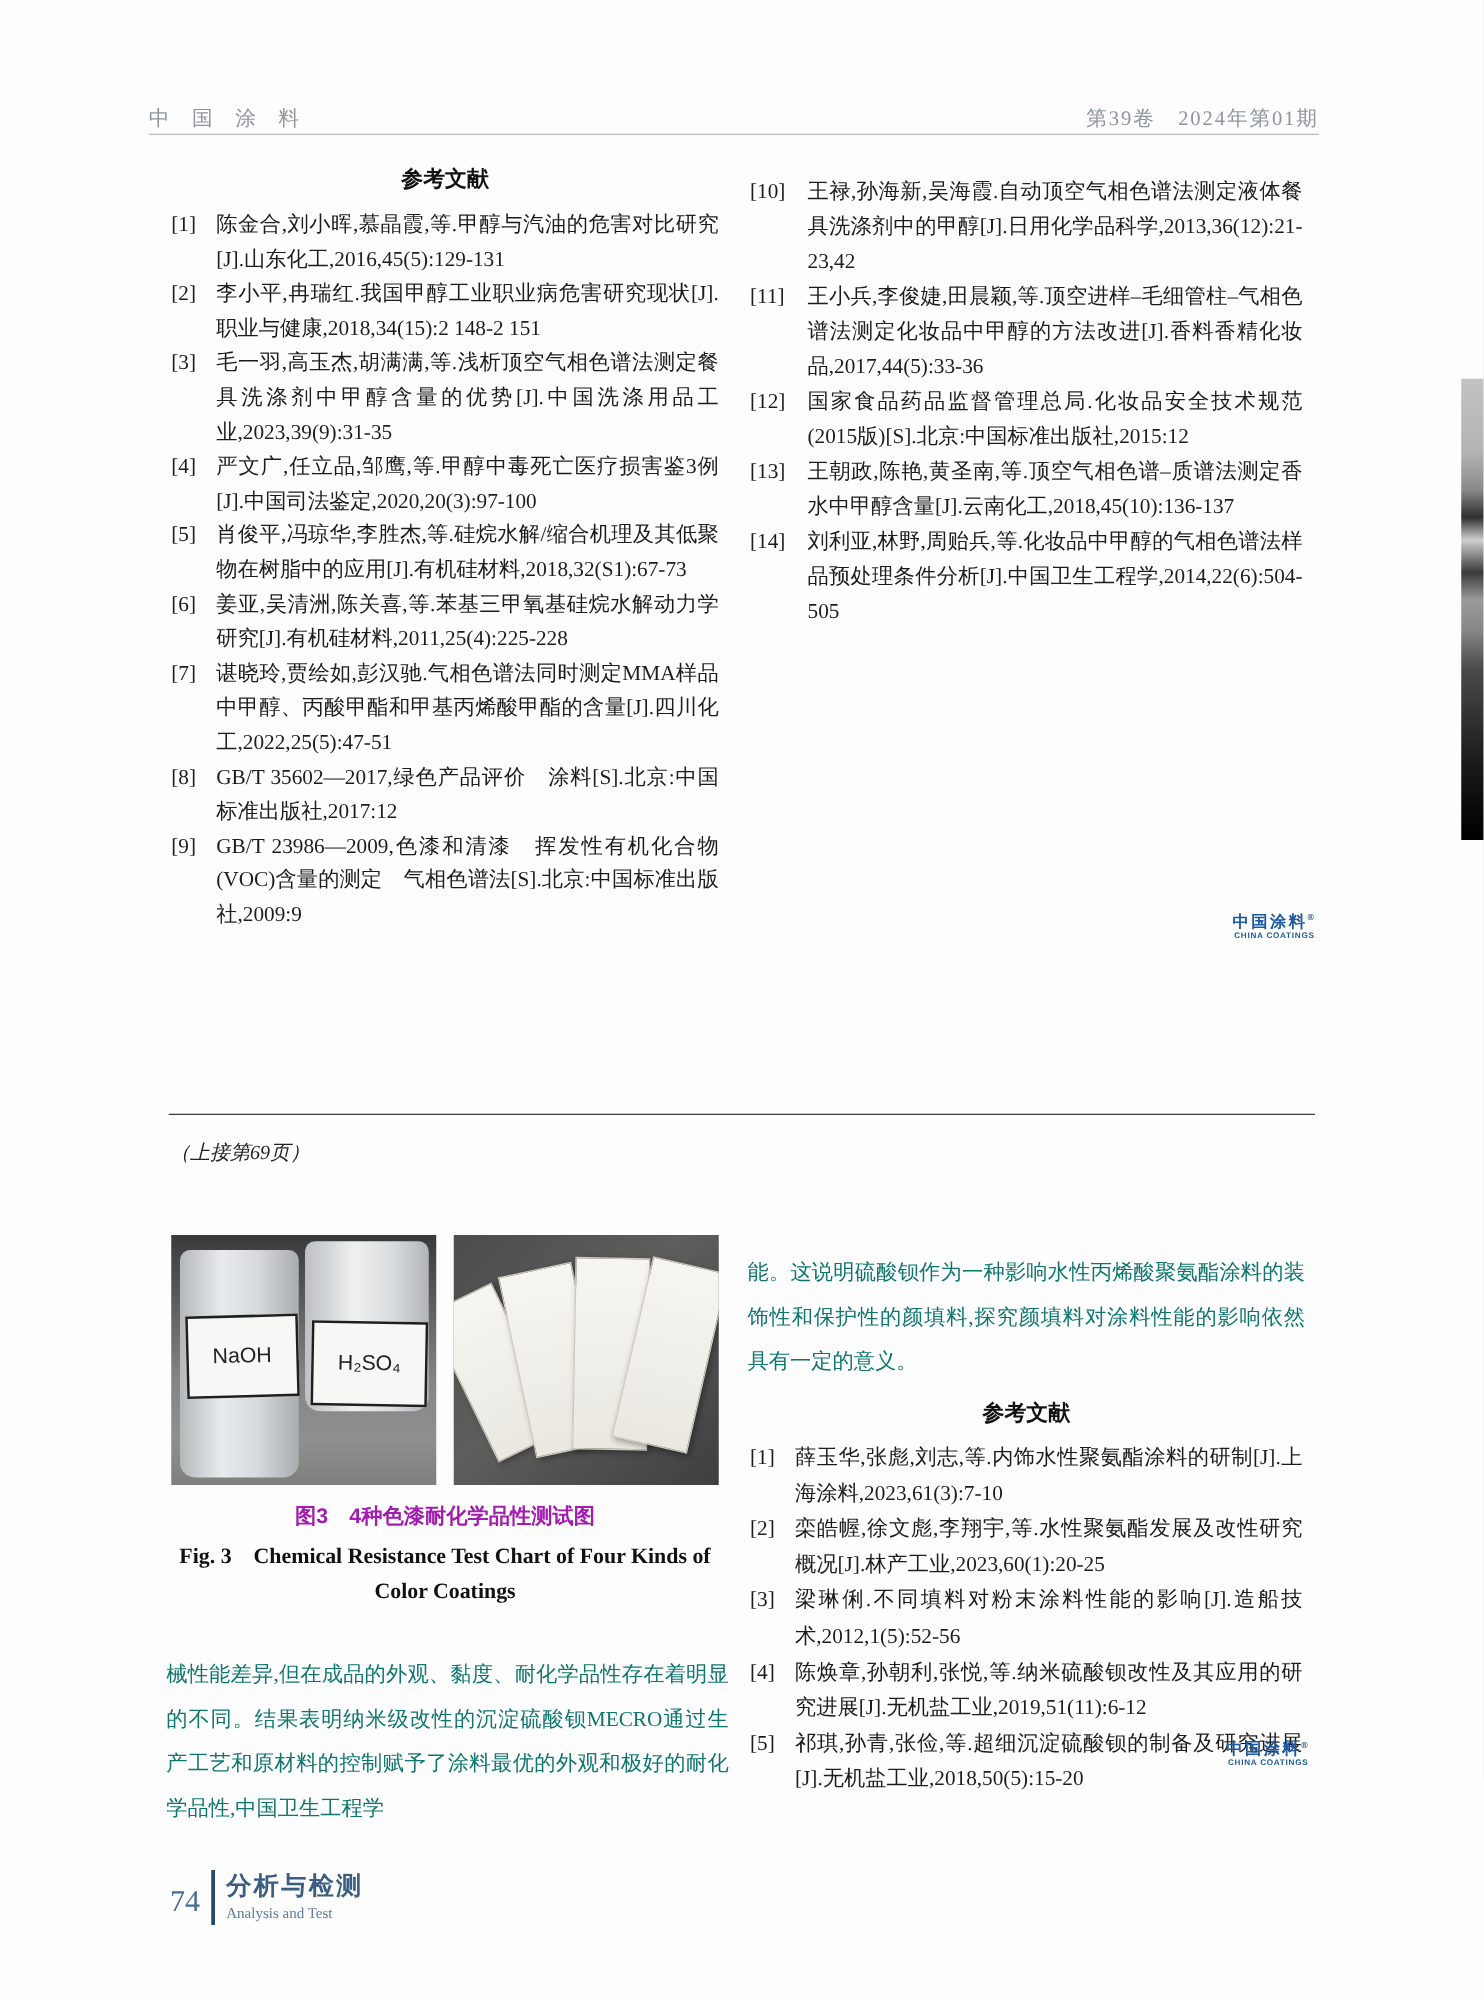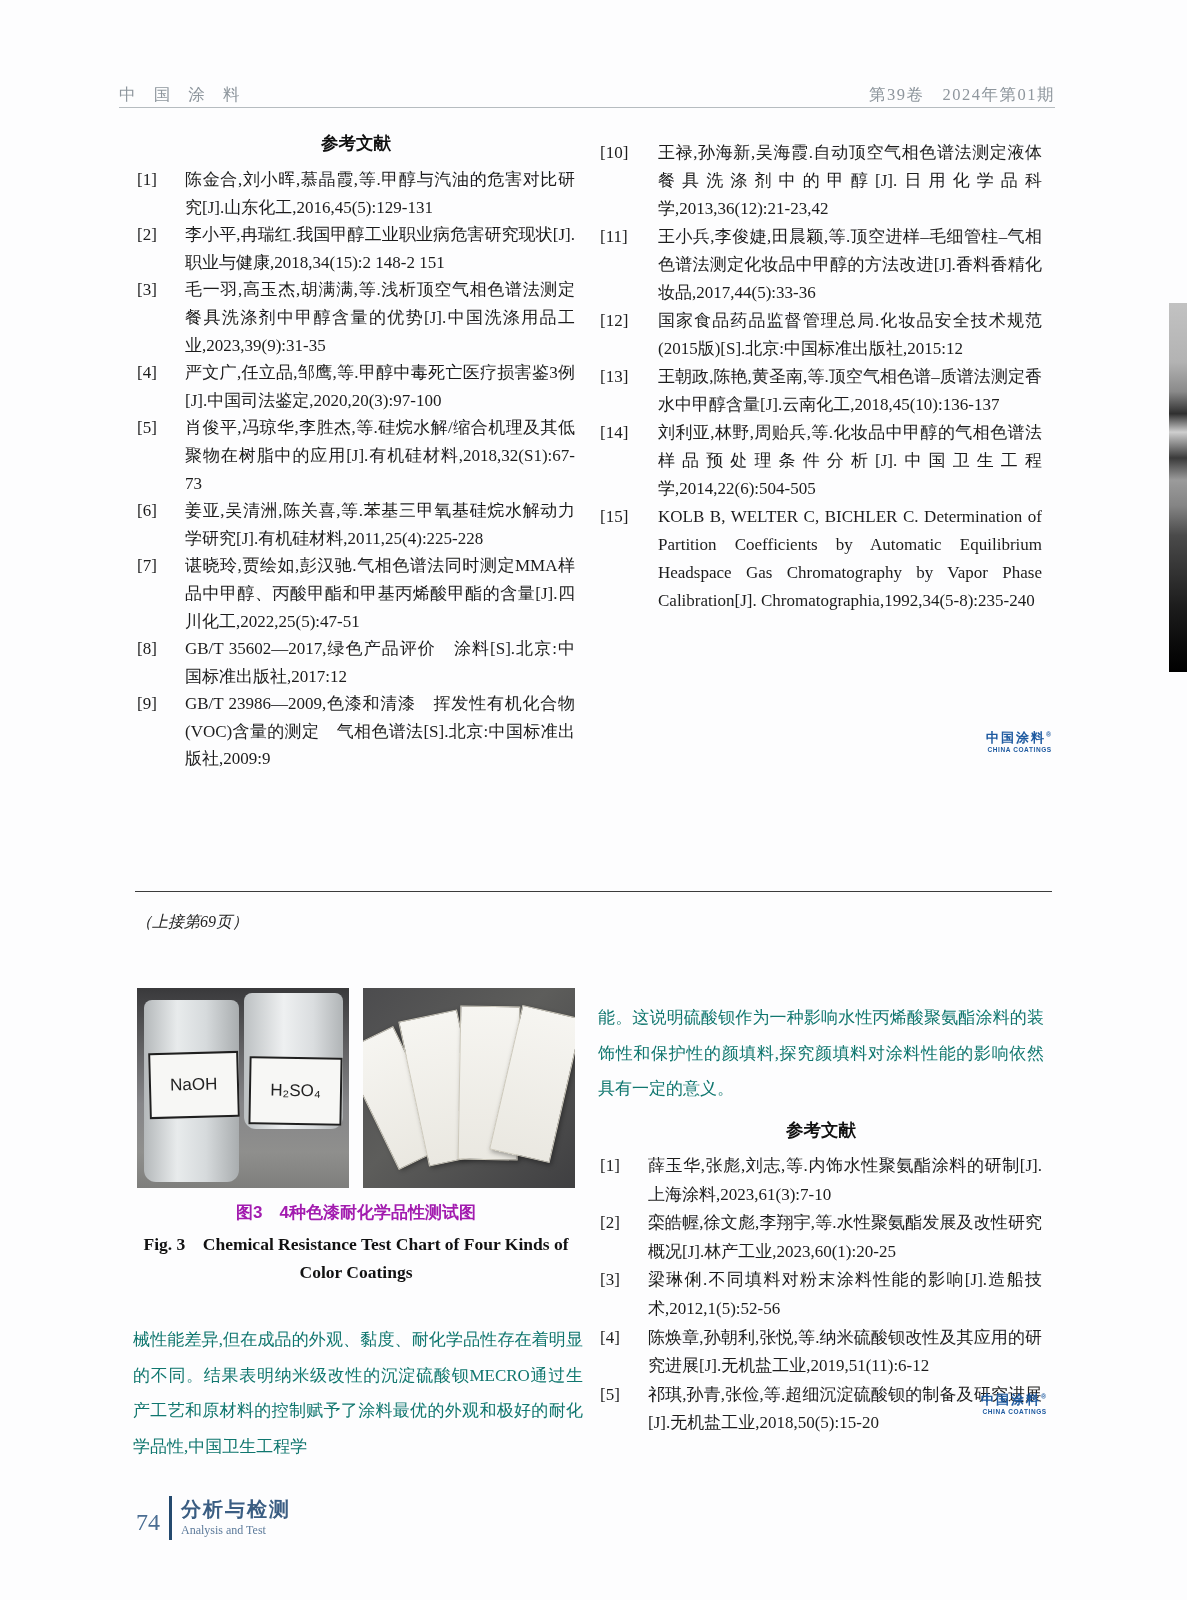--- a/index.html
+++ b/index.html
@@ -12,21 +12,21 @@
   .header { position:absolute; left:119px; width:936px; top:84px;
     display:flex; justify-content:space-between; font-size:16.5px; color:#8e969d;gap:21px; }
   .journal-name { letter-spacing:7px; }
   .issue-info { letter-spacing:1.5px; }
   .header-rule { position:absolute; left:119px; width:936px; top:107px; height:1px; background:#b6bcc0; }
 
   
   .refs-heading { font-family:"Liberation Sans","DejaVu Sans",sans-serif; font-weight:bold;
     font-size:17.5px; text-align:center; color:#111; }
   .refs { font-size:17px; }
-  .ref { display:flex;gap:12px; }
+  .ref { display:flex; }
   .ref-num { flex:0 0 36px; }
   .wide .ref-num { flex:0 0 46px; }
   .ref-text { flex:1; text-align:justify; }
 
   .refs-col-left { position:absolute; left:137px; top:131px; width:438px; }
   .refs-col-left .refs-heading { margin-bottom:11px; }
   .refs-col-left .refs { line-height:27.6px; }
 
   .refs-col-right { position:absolute; left:600px; top:139px; width:442px; }
   .refs-col-right .refs { line-height:28px; }
@@ -162,24 +162,20 @@
         <span class="ref-text">国家食品药品监督管理总局.化妆品安全技术规范(2015版)[S].北京:中国标准出版社,2015:12</span>
       </div>
         <div class="ref">
         <span class="ref-num">[13]</span>
         <span class="ref-text">王朝政,陈艳,黄圣南,等.顶空气相色谱–质谱法测定香水中甲醇含量[J].云南化工,2018,45(10):136-137</span>
       </div>
         <div class="ref">
         <span class="ref-num">[14]</span>
         <span class="ref-text">刘利亚,林野,周贻兵,等.化妆品中甲醇的气相色谱法样品预处理条件分析[J].中国卫生工程学,2014,22(6):504-505</span>
       </div>
-        <div class="ref">
-        <span class="ref-num">[15]</span>
-        <span class="ref-text">KOLB B, WELTER C, BICHLER C. Determination of Partition Coefficients by Automatic Equilibrium Headspace Gas Chromatography by Vapor Phase Calibration[J]. Chromatographia,1992,34(5-8):235-240</span>
-      </div>
       </div>
   </div>
 
   <div class="logo logo-top">
     <div class="logo-zh"><span>中国涂料</span><sup>®</sup></div>
     <div class="logo-en">CHINA COATINGS</div>
   </div>
 
   <div class="section-rule"></div>
 

